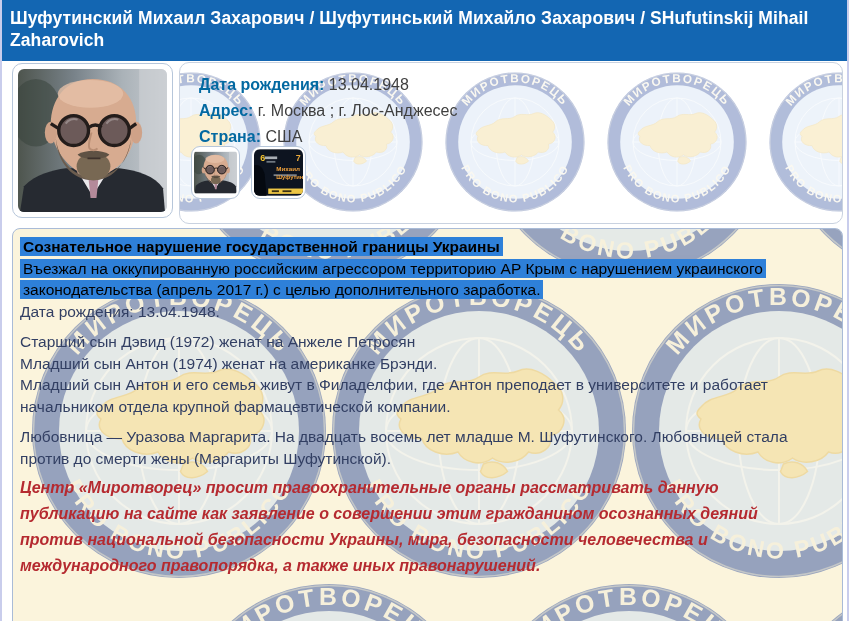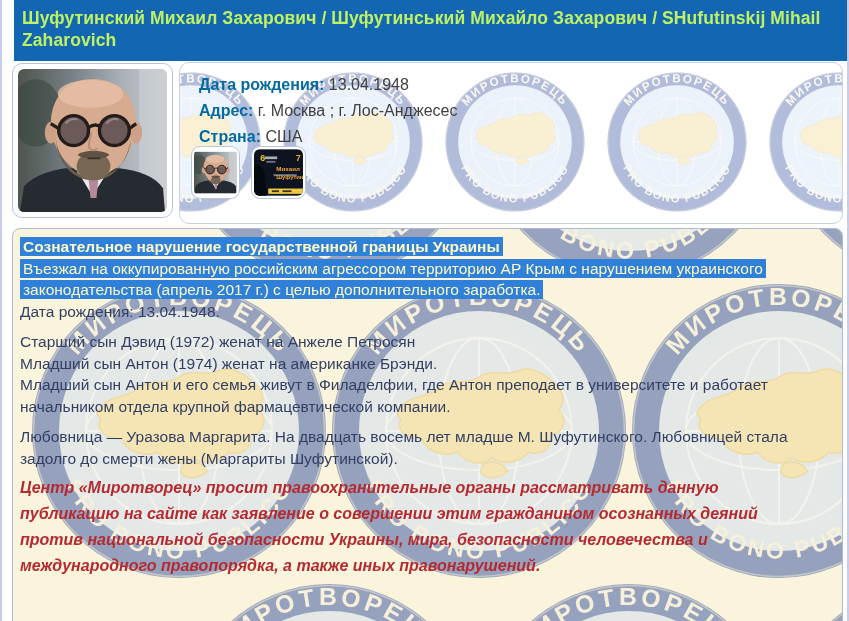--- a/index.html
+++ b/index.html
@@ -1,41 +1,41 @@
 <!DOCTYPE html>
 <html><head>
 <meta charset="utf-8">
 <style>
   html,body{margin:0;padding:0;background:#ffffff;}
   .page{position:relative;width:849px;height:621px;overflow:hidden;background:#fff;
         font-family:"Liberation Sans",sans-serif;box-sizing:border-box;
         border-left:2px solid #c9cdec;border-right:2px solid #c9cdec;}
   
-  .hdr{background:#1366b2;color:#bef264;padding:7px 9px 10px 8px;margin-left:12px;}
+  .hdr{background:#1366b2;color:#ffffff;padding:7px 9px 10px 8px;}
   .hdr h1{margin:0;font-size:17.5px;line-height:22px;font-weight:bold;letter-spacing:.1px;}
   
   .photo-card{position:absolute;left:10px;top:63px;width:161px;height:155px;background:#fff;
               border:1px solid #b6c6da;border-radius:10px;padding:5px;box-sizing:border-box;}
   .photo-card svg{display:block;width:149px;height:143px;border-radius:6px;}
   
   .info-card{position:absolute;left:177px;top:62px;right:4px;height:160px;background:#fff;
              border:1px solid #c9d2e0;border-radius:10px;overflow:hidden;}
   .info-card .stamp{position:absolute;top:8px;width:142px;height:142px;opacity:.38;}
   .fields{position:relative;padding:9px 0 0 19px;font-size:16px;line-height:26px;color:#3f3f3f;}
   .fields b{color:#0369a1;}
   .thumbs{position:absolute;left:11px;top:83px;display:flex;gap:11px;}
   .thumb{background:#fff;border:1px solid #b6c6da;border-radius:9px;padding:2px;}
   .thumb svg{display:block;border-radius:6px;}
   
   .content-card{position:absolute;left:10px;top:228px;right:4px;height:600px;background:#fbf4dc;
                 border:1px solid #a9bbd7;border-radius:8px;overflow:hidden;}
   .content-card .bigstamp{position:absolute;width:300px;height:300px;opacity:.5;}
   .content-text{position:relative;padding:7px 10px 0 7px;width:812px;
                 font-size:15.5px;line-height:21.5px;color:#323f63;}
-  .sel{background:#2e80d9;color:#fef9c3;padding:1px 3px;
+  .sel{background:#2e80d9;color:#000000;padding:1px 3px;
        -webkit-box-decoration-break:clone;box-decoration-break:clone;margin-top:24px;}
   .bold{font-weight:bold;}
   .blk{margin:9px 0 0 0;}
   .blk0{margin:0;}
   .red{color:#b52a30;font-weight:bold;font-style:italic;font-size:16px;line-height:26px;
        margin:6px 0 0 0;width:800px;}
   .defs{position:absolute;width:0;height:0;overflow:hidden;}
 </style>
 </head>
 <body>
@@ -211,20 +211,20 @@
       </div>
       <div class="blk0">Дата рождения: 13.04.1948.</div>
 
 
       <div class="blk">
         <div>Старший сын Дэвид (1972) женат на Анжеле Петросян</div>
         <div>Младший сын Антон (1974) женат на американке Брэнди.</div>
         <div>Младший сын Антон и его семья живут в Филаделфии, где Антон преподает в университете и работает начальником отдела крупной фармацевтической компании.</div>
       </div>
 
-      <div class="blk">Любовница — Уразова Маргарита. На двадцать восемь лет младше М. Шуфутинского. Любовницей стала задолго до смерти жены (Маргариты Шуфутинской).</div>
+      <div class="blk">Любовница — Уразова Маргарита. На двадцать восемь лет младше М. Шуфутинского. Любовницей стала против до смерти жены (Маргариты Шуфутинской).</div>
 
       <div class="red">Центр «Миротворец» просит правоохранительные органы рассматривать данную публикацию на сайте как заявление о совершении этим гражданином осознанных деяний против национальной безопасности Украины, мира, безопасности человечества и международного правопорядка, а также иных правонарушений.</div>
 
     </div>
   </div>
 
 </div>
 
 </body></html>

